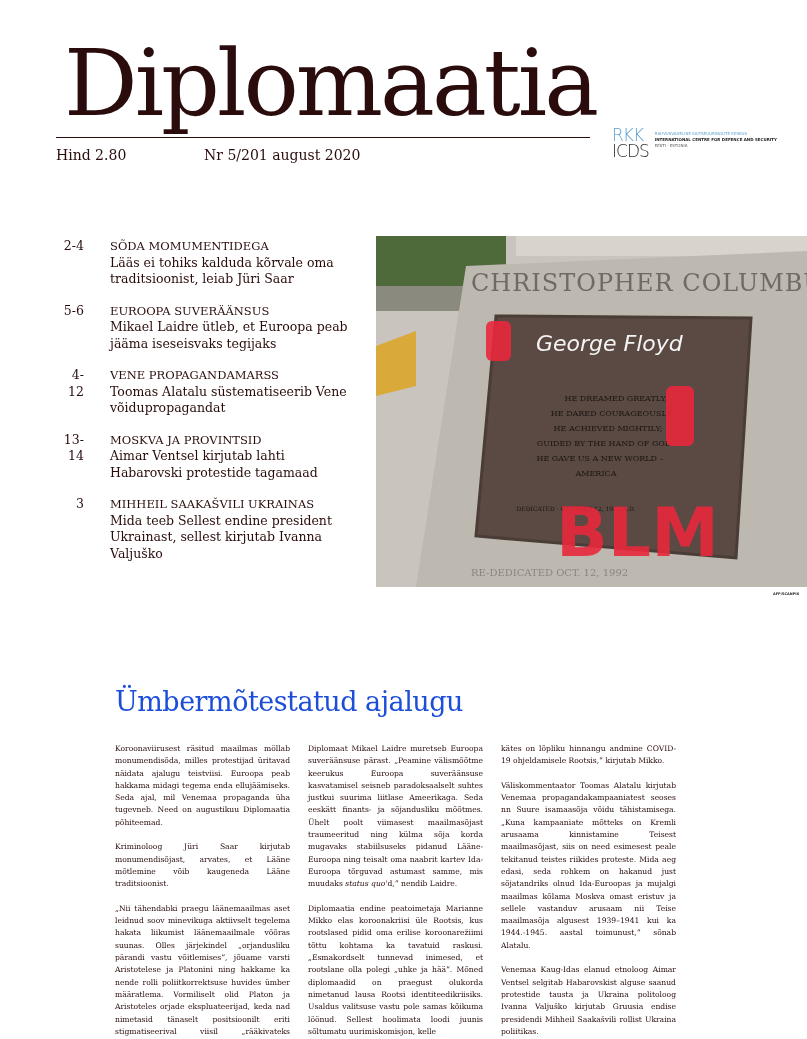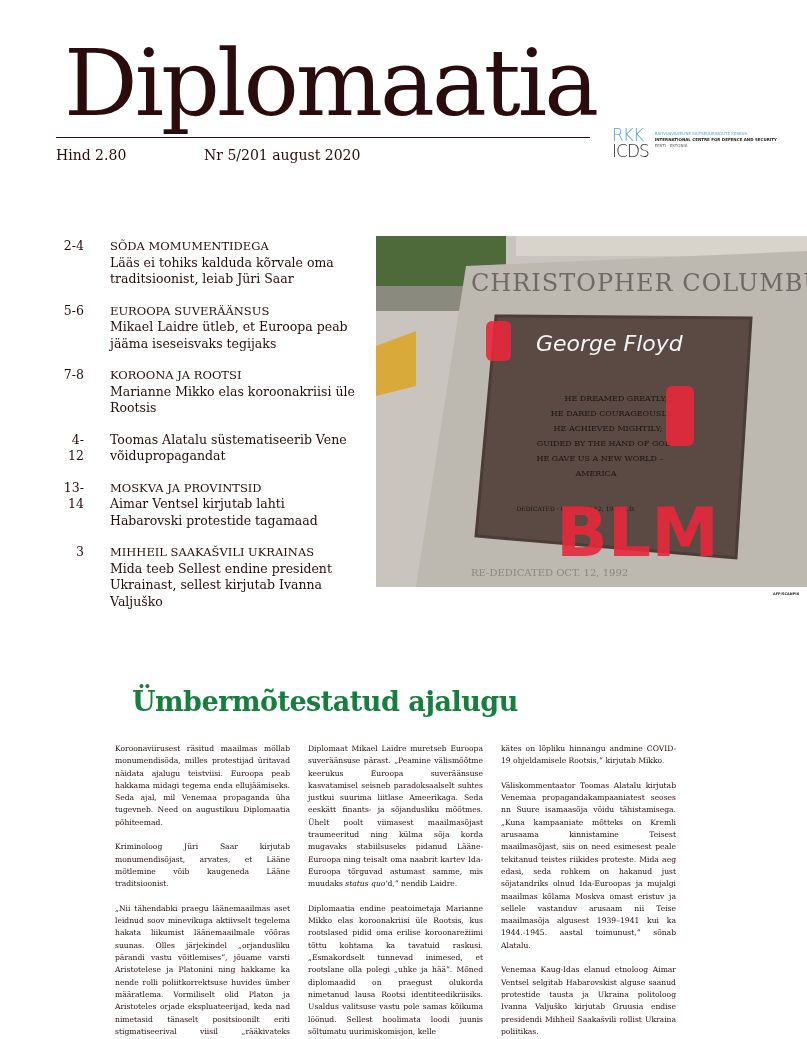--- a/index.html
+++ b/index.html
@@ -18,21 +18,21 @@
   .logo-text .l1 { color: #5a9fd1; }
   .logo-text .l2 { color: #222; font-weight: bold; }
   .logo-text .l3 { color: #555; }
   .toc { position: absolute; left: 56px; top: 238px; width: 300px; }
   .toc-item { position: relative; margin-bottom: 15px; font-size: 12.5px; line-height: 16.5px; color: #2a0c0c; }
   .toc-pages { position: absolute; left: 0; top: 0; width: 28px; text-align: right; }
   .toc-body { margin-left: 54px; }
   .toc-head { text-transform: uppercase; font-size: 11.5px; }
   .photo { position: absolute; left: 376px; top: 236px; width: 431px; height: 351px; background: #b7b3ad; overflow: hidden; }
   .credit { position: absolute; left: 773px; top: 592px; font-family: "DejaVu Sans", sans-serif; font-size: 3.5px; font-weight: bold; color: #222; }
-  .headline { position: absolute; left: 132px; top: 686px; font-size: 27px; color: #15803d; font-weight: bold; margin: 0; letter-spacing: -0.5px; }
+  .headline { position: absolute; left: 115px; top: 686px; font-size: 27px; color: #1d4ed8; font-weight: normal; margin: 0; letter-spacing: -0.5px; }
   .cols { position: absolute; left: 115px; top: 743px; display: flex; gap: 18px; }
   .col { width: 175px; font-size: 7.6px; line-height: 12.3px; text-align: justify; color: #2a0c0c; }
   .col p { margin: 0 0 12.3px 0; }
   em { font-style: italic; }
 </style>
 </head>
 <body>
 
 <div class="masthead">
   <h1 class="title">Diplomaatia</h1>
@@ -62,29 +62,23 @@
     </div>
   </div>
   <div class="toc-item">
     <div class="toc-pages">5-6</div>
     <div class="toc-body">
       <div class="toc-head">EUROOPA SUVERÄÄNSUS</div>
       <div>Mikael Laidre ütleb, et Euroopa peab jääma iseseisvaks tegijaks</div>
     </div>
   </div>
   <div class="toc-item">
-    <div class="toc-pages">7-8</div>
-    <div class="toc-body">
-      <div class="toc-head">KOROONA JA ROOTSI</div>
-      <div>Marianne Mikko elas koroonakriisi üle Rootsis</div>
-    </div>
-  </div>
-  <div class="toc-item">
     <div class="toc-pages">4-12</div>
     <div class="toc-body">
+      <div class="toc-head">VENE PROPAGANDAMARSS</div>
       <div>Toomas Alatalu süstematiseerib Vene võidupropagandat</div>
     </div>
   </div>
   <div class="toc-item">
     <div class="toc-pages">13-14</div>
     <div class="toc-body">
       <div class="toc-head">MOSKVA JA PROVINTSID</div>
       <div>Aimar Ventsel kirjutab lahti Habarovski protestide tagamaad</div>
     </div>
   </div>

